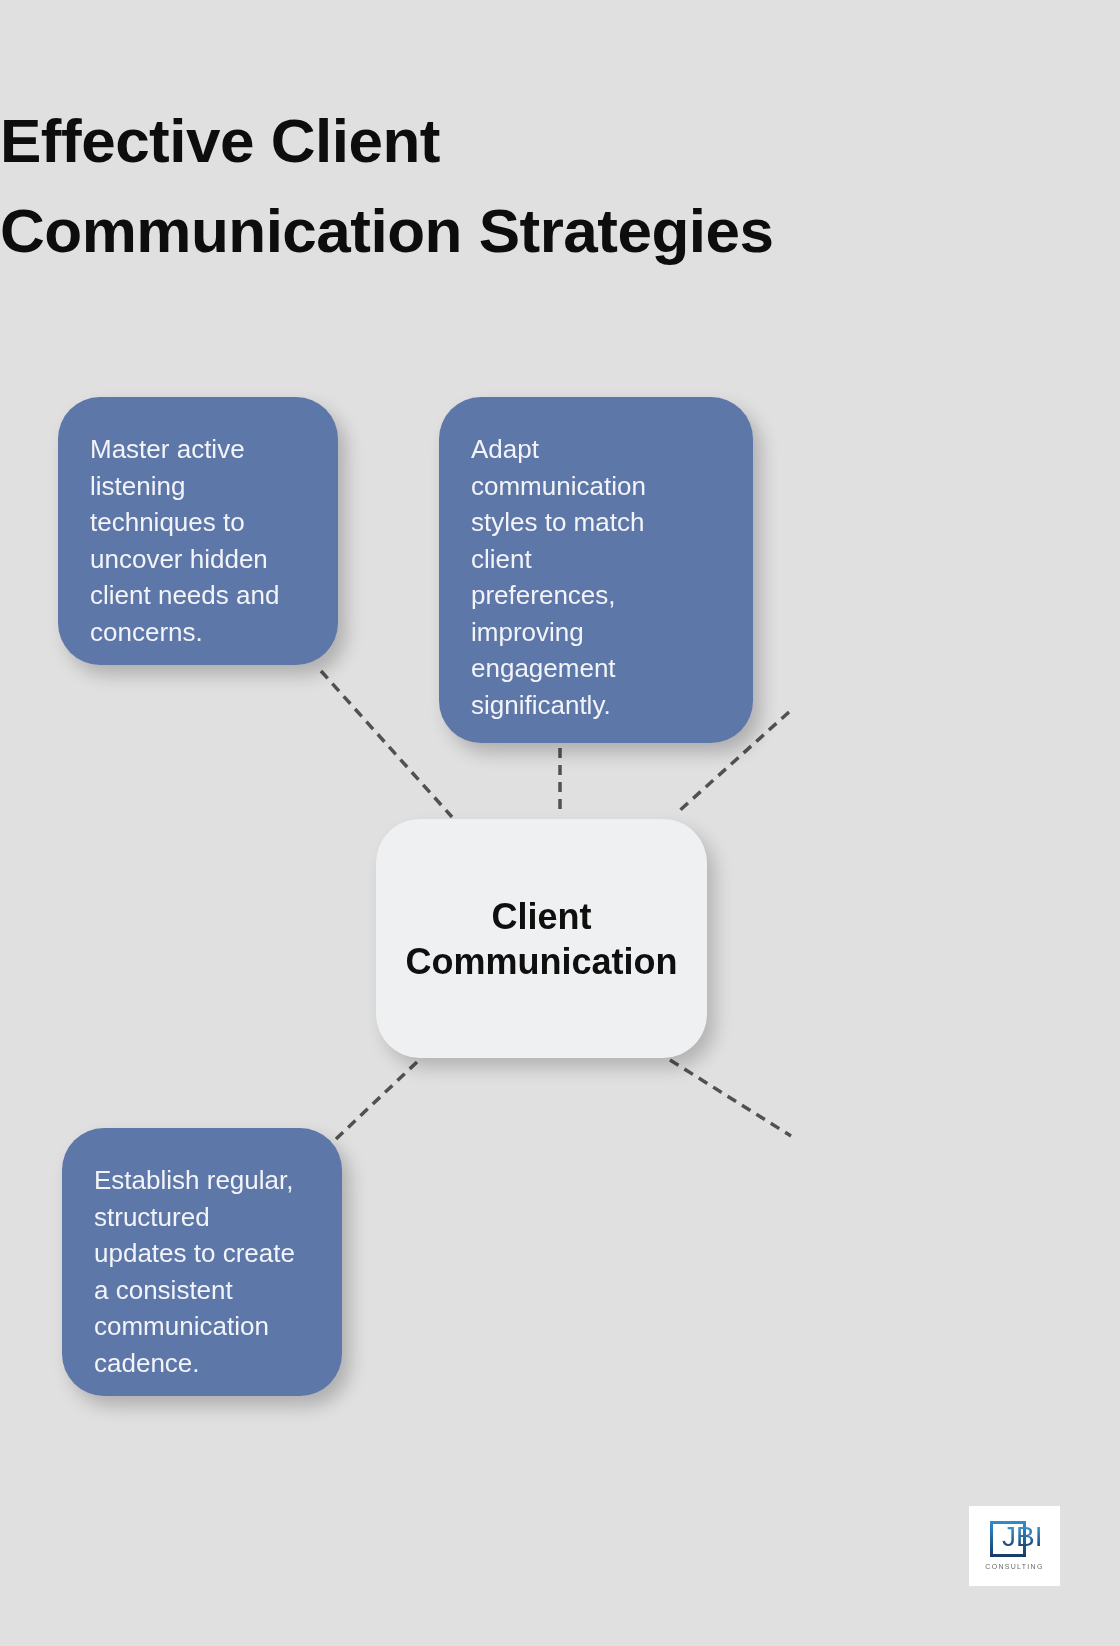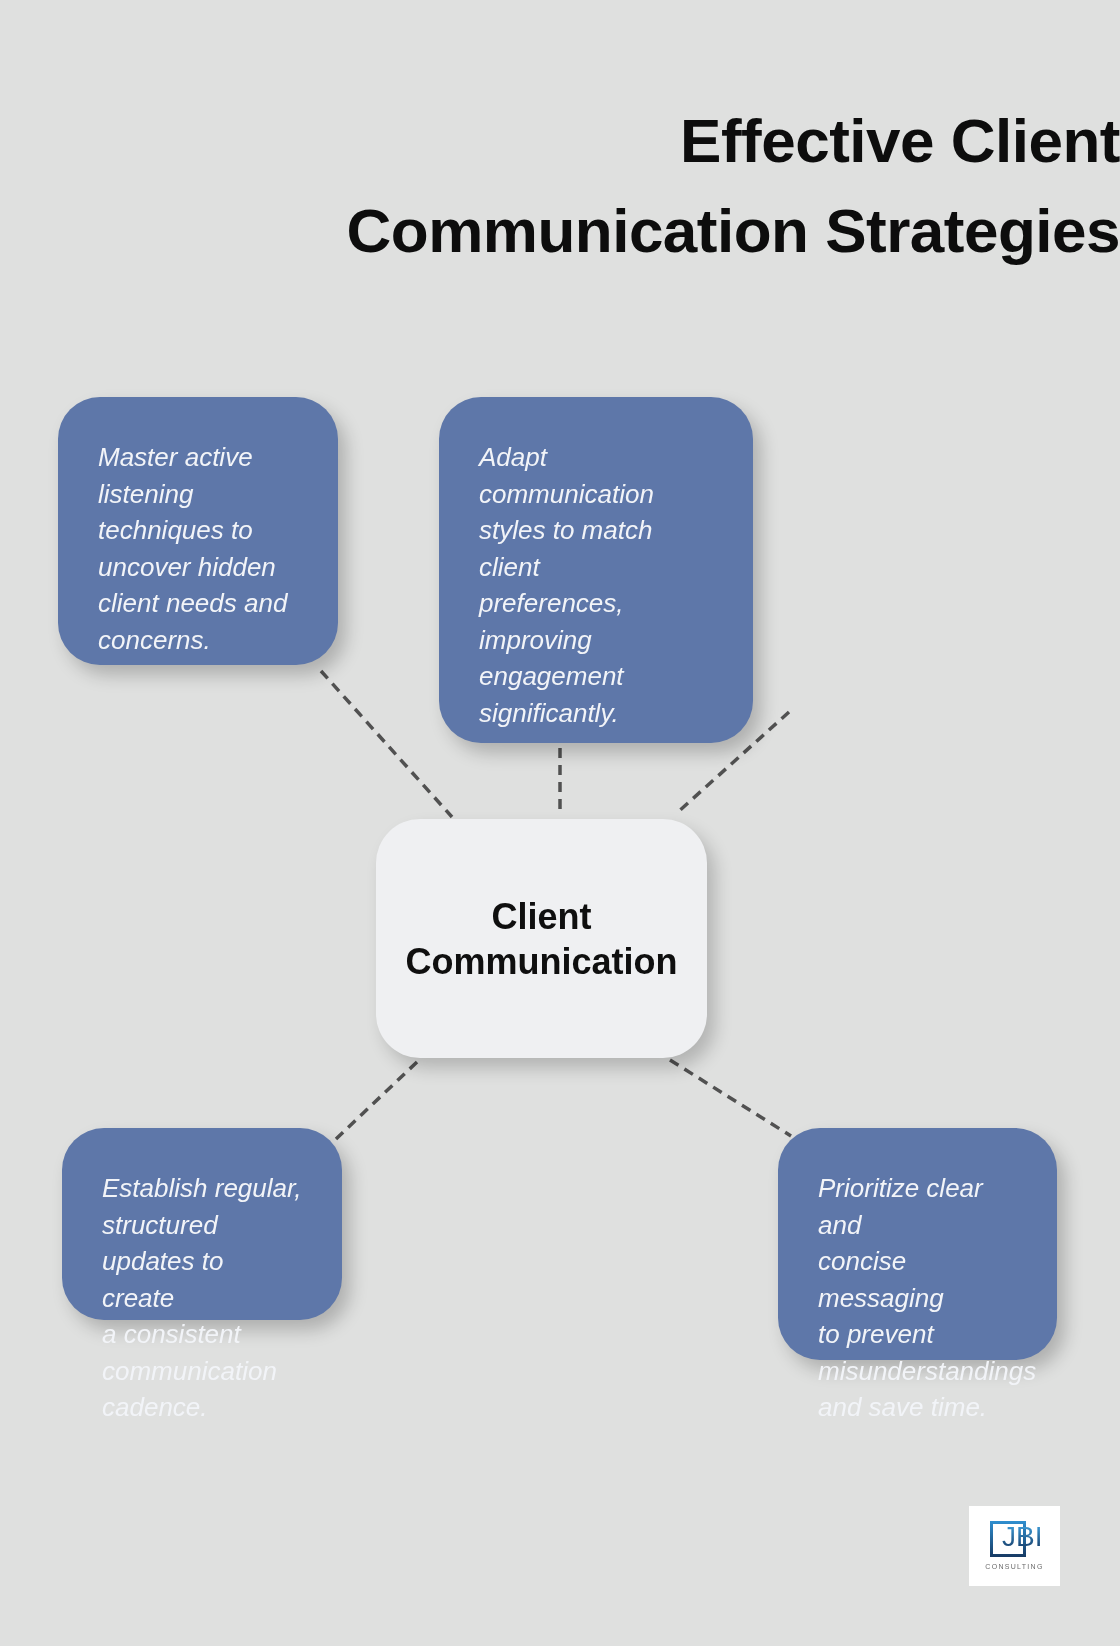--- a/index.html
+++ b/index.html
@@ -14,21 +14,21 @@
     height: 1646px;
     background: #dfe0df;
     overflow: hidden;
   }
   .title {
     position: absolute;
     top: 96px;
     left: 0;
     width: 1120px;
     margin: 0;
-    text-align: right;
+    text-align: left;
     font-size: 62px;
     line-height: 90px;
     font-weight: 700;
     color: #0d0d0d;
     white-space: pre-line;
     letter-spacing: -0.5px;
   }
   .connectors {
     position: absolute;
     top: 0; left: 0;
@@ -43,31 +43,30 @@
   }
   .node {
     position: absolute;
     background: #5e77a9;
     border-radius: 42px;
     box-shadow: 8px 10px 18px rgba(0,0,0,0.22);
     box-sizing: border-box;
     padding: 30px 28px;
   }
   .node p {
-    margin: 12px;
+    margin: 4px;
     color: #f2f4f8;
     font-size: 26px;
     line-height: 36.5px;
     white-space: pre-line;
-    font-style: italic;
   }
   .n1 { left: 58px;  top: 397px;  width: 280px; height: 268px; }
   .n2 { left: 439px; top: 397px;  width: 314px; height: 346px; }
   .n3 { left: 781px; top: 400px;  width: 279px; height: 346px; }
-  .n4 { left: 62px;  top: 1128px; width: 280px; height: 192px; }
+  .n4 { left: 62px;  top: 1128px; width: 280px; height: 268px; }
   .n5 { left: 778px; top: 1128px; width: 279px; height: 232px; }
   .center-box {
     position: absolute;
     left: 376px;
     top: 819px;
     width: 331px;
     height: 239px;
     background: #eff0f2;
     border-radius: 44px;
     box-shadow: 8px 10px 18px rgba(0,0,0,0.20);
@@ -176,27 +175,20 @@
 
   <div class="node n4">
     <p>Establish regular,
 structured
 updates to create
 a consistent
 communication
 cadence.</p>
   </div>
 
-  <div class="node n5">
-    <p>Prioritize clear and
-concise messaging
-to prevent
-misunderstandings
-and save time.</p>
-  </div>
 
   <div class="logo">
     <div class="logo-square">
       <div class="logo-square-inner"></div>
     </div>
     <span class="logo-jbi">JBI</span>
     <div class="logo-sub">CONSULTING</div>
   </div>
 
 </div>

